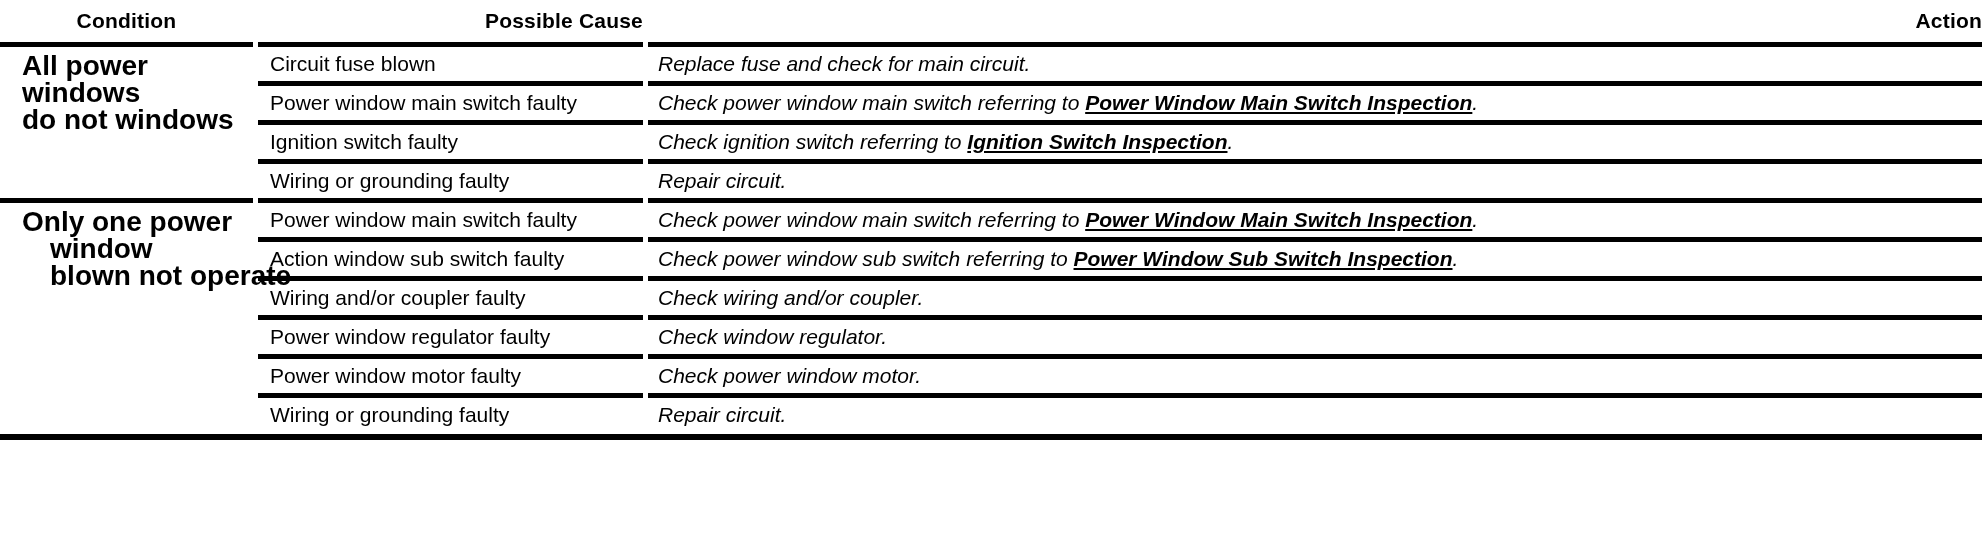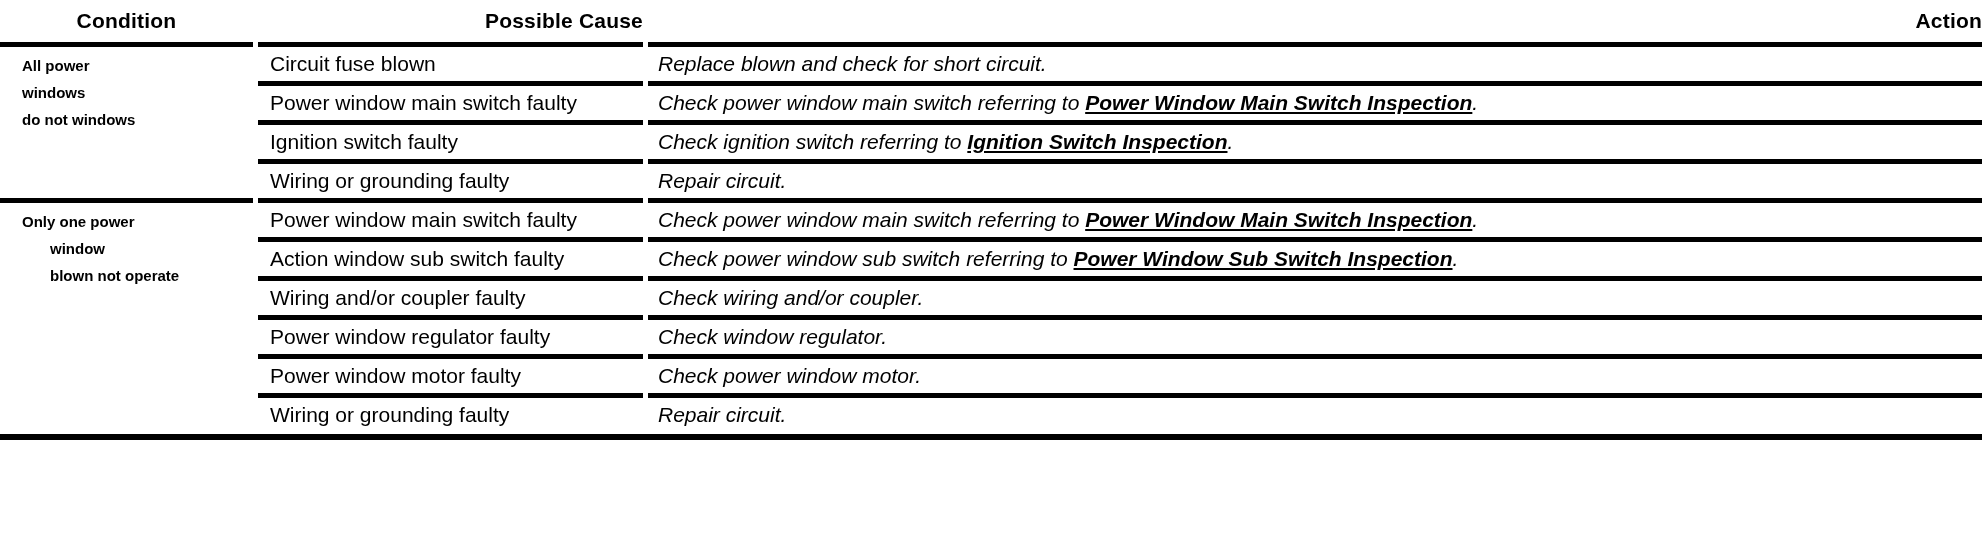--- a/index.html
+++ b/index.html
@@ -68,21 +68,21 @@
     white-space: nowrap;
     overflow: hidden;
   }
 
   
   td.cond {
     vertical-align: top;
   }
   .cond-block {
     font-weight: bold;
-    font-size: 15px;
+    font-size: 28px;
     line-height: 27px;
     padding-top: 5px;
     padding-left: 22px;
   }
   .cond-line { white-space: nowrap; }
   .cond-line.indent { padding-left: 8px; margin-left: 20px; }
 
   
   td.cause .cell-inner {
     padding-left: 12px;
@@ -162,21 +162,21 @@
             <div class="cond-line">windows</div>
             <div class="cond-line">do not windows</div>
           </div>
         </td>
         <td rowspan="7"></td>
         <td class="cause">
           <div class="cell-inner">Circuit fuse blown</div>
         </td>
         <td rowspan="7"></td>
         <td class="action">
-          <div class="cell-inner"><span>Replace blown and check for short circuit.</span><span class="lnk"></span><span></span></div>
+          <div class="cell-inner"><span>Replace fuse and check for main circuit.</span><span class="lnk"></span><span></span></div>
         </td>
       </tr>
 
       <tr class="rule">
         <td class="bar"></td>
         <td class="bar"></td>
       </tr>
 
       <tr>
         <td class="cause">

